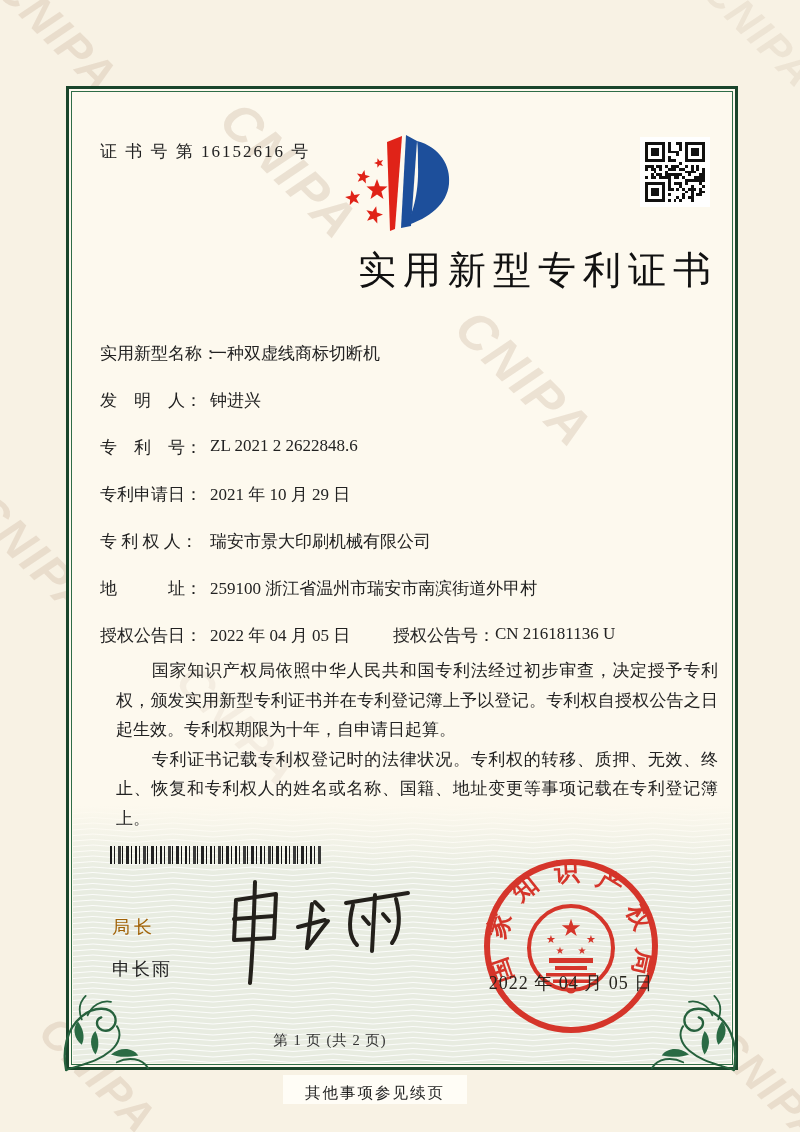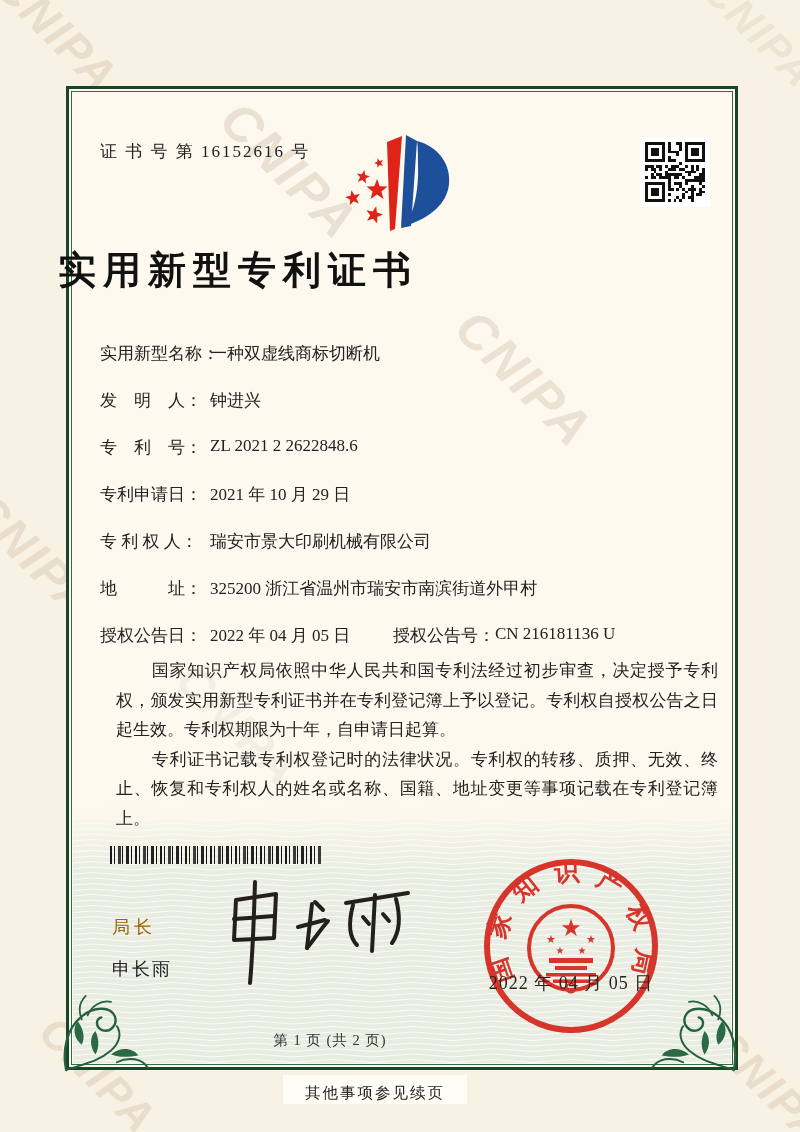--- a/index.html
+++ b/index.html
@@ -13,22 +13,22 @@
   #frame-inner{position:absolute;left:2px;top:2px;right:2px;bottom:2px;
       border:1px solid #2f6d47;}
   #wave-band{position:absolute;left:4px;right:4px;bottom:4px;height:258px;
       background:#e8ece1;overflow:hidden;}
   #wave-fade{position:absolute;left:0;right:0;top:0;height:70px;
       background:linear-gradient(#fdf9ee,rgba(253,249,238,0));}
   .content{position:absolute;z-index:5;}
   #cert-no{left:100px;top:140px;font-size:17px;letter-spacing:2px;color:#222;}
   #logo{left:332px;top:132px;width:132px;height:106px;}
   #qr-box{left:640px;top:137px;width:70px;height:70px;background:#fff;padding:5px;box-sizing:border-box;}
-  #title{left:58px;top:245px;width:666px;text-align:left;font-size:38px;
-      font-weight:700;letter-spacing:7px;color:#111;}
+  #title{left:52px;top:245px;width:666px;text-align:right;font-size:38px;
+      font-weight:400;letter-spacing:7px;color:#111;}
   #fields{left:100px;top:342px;width:620px;}
   .frow{display:flex;height:47px;align-items:flex-start;font-size:17px;color:#222;}
   .flabel{width:110px;flex:0 0 110px;white-space:pre;}
   .fvalue{white-space:pre;}
   #grant-row{position:relative;}
   .pair2{position:absolute;left:293px;top:0;display:flex;}
   .pair2 .flabel{width:102px;flex:0 0 102px;}
   #paragraphs{left:116px;top:656px;width:602px;font-size:17px;line-height:29.5px;
       color:#222;text-align:justify;}
   #paragraphs p{margin:0;text-indent:2.1em;}
@@ -406,21 +406,21 @@
     <div class="frow">
       <span class="flabel">专利申请日：</span>
       <span class="fvalue">2021 年 10 月 29 日</span>
     </div>
     <div class="frow">
       <span class="flabel">专 利 权 人：</span>
       <span class="fvalue">瑞安市景大印刷机械有限公司</span>
     </div>
     <div class="frow">
       <span class="flabel">地　　　址：</span>
-      <span class="fvalue">325200 浙江省温州市瑞安市南滨街道外甲村</span>
+      <span class="fvalue">259100 浙江省温州市瑞安市南滨街道外甲村</span>
     </div>
     <div class="frow" id="grant-row">
       <span class="flabel">授权公告日：</span>
       <span class="fvalue">2022 年 04 月 05 日</span>
       <span class="pair2">
         <span class="flabel">授权公告号：</span>
         <span class="fvalue">CN 216181136 U</span>
       </span>
     </div>
   </div>

